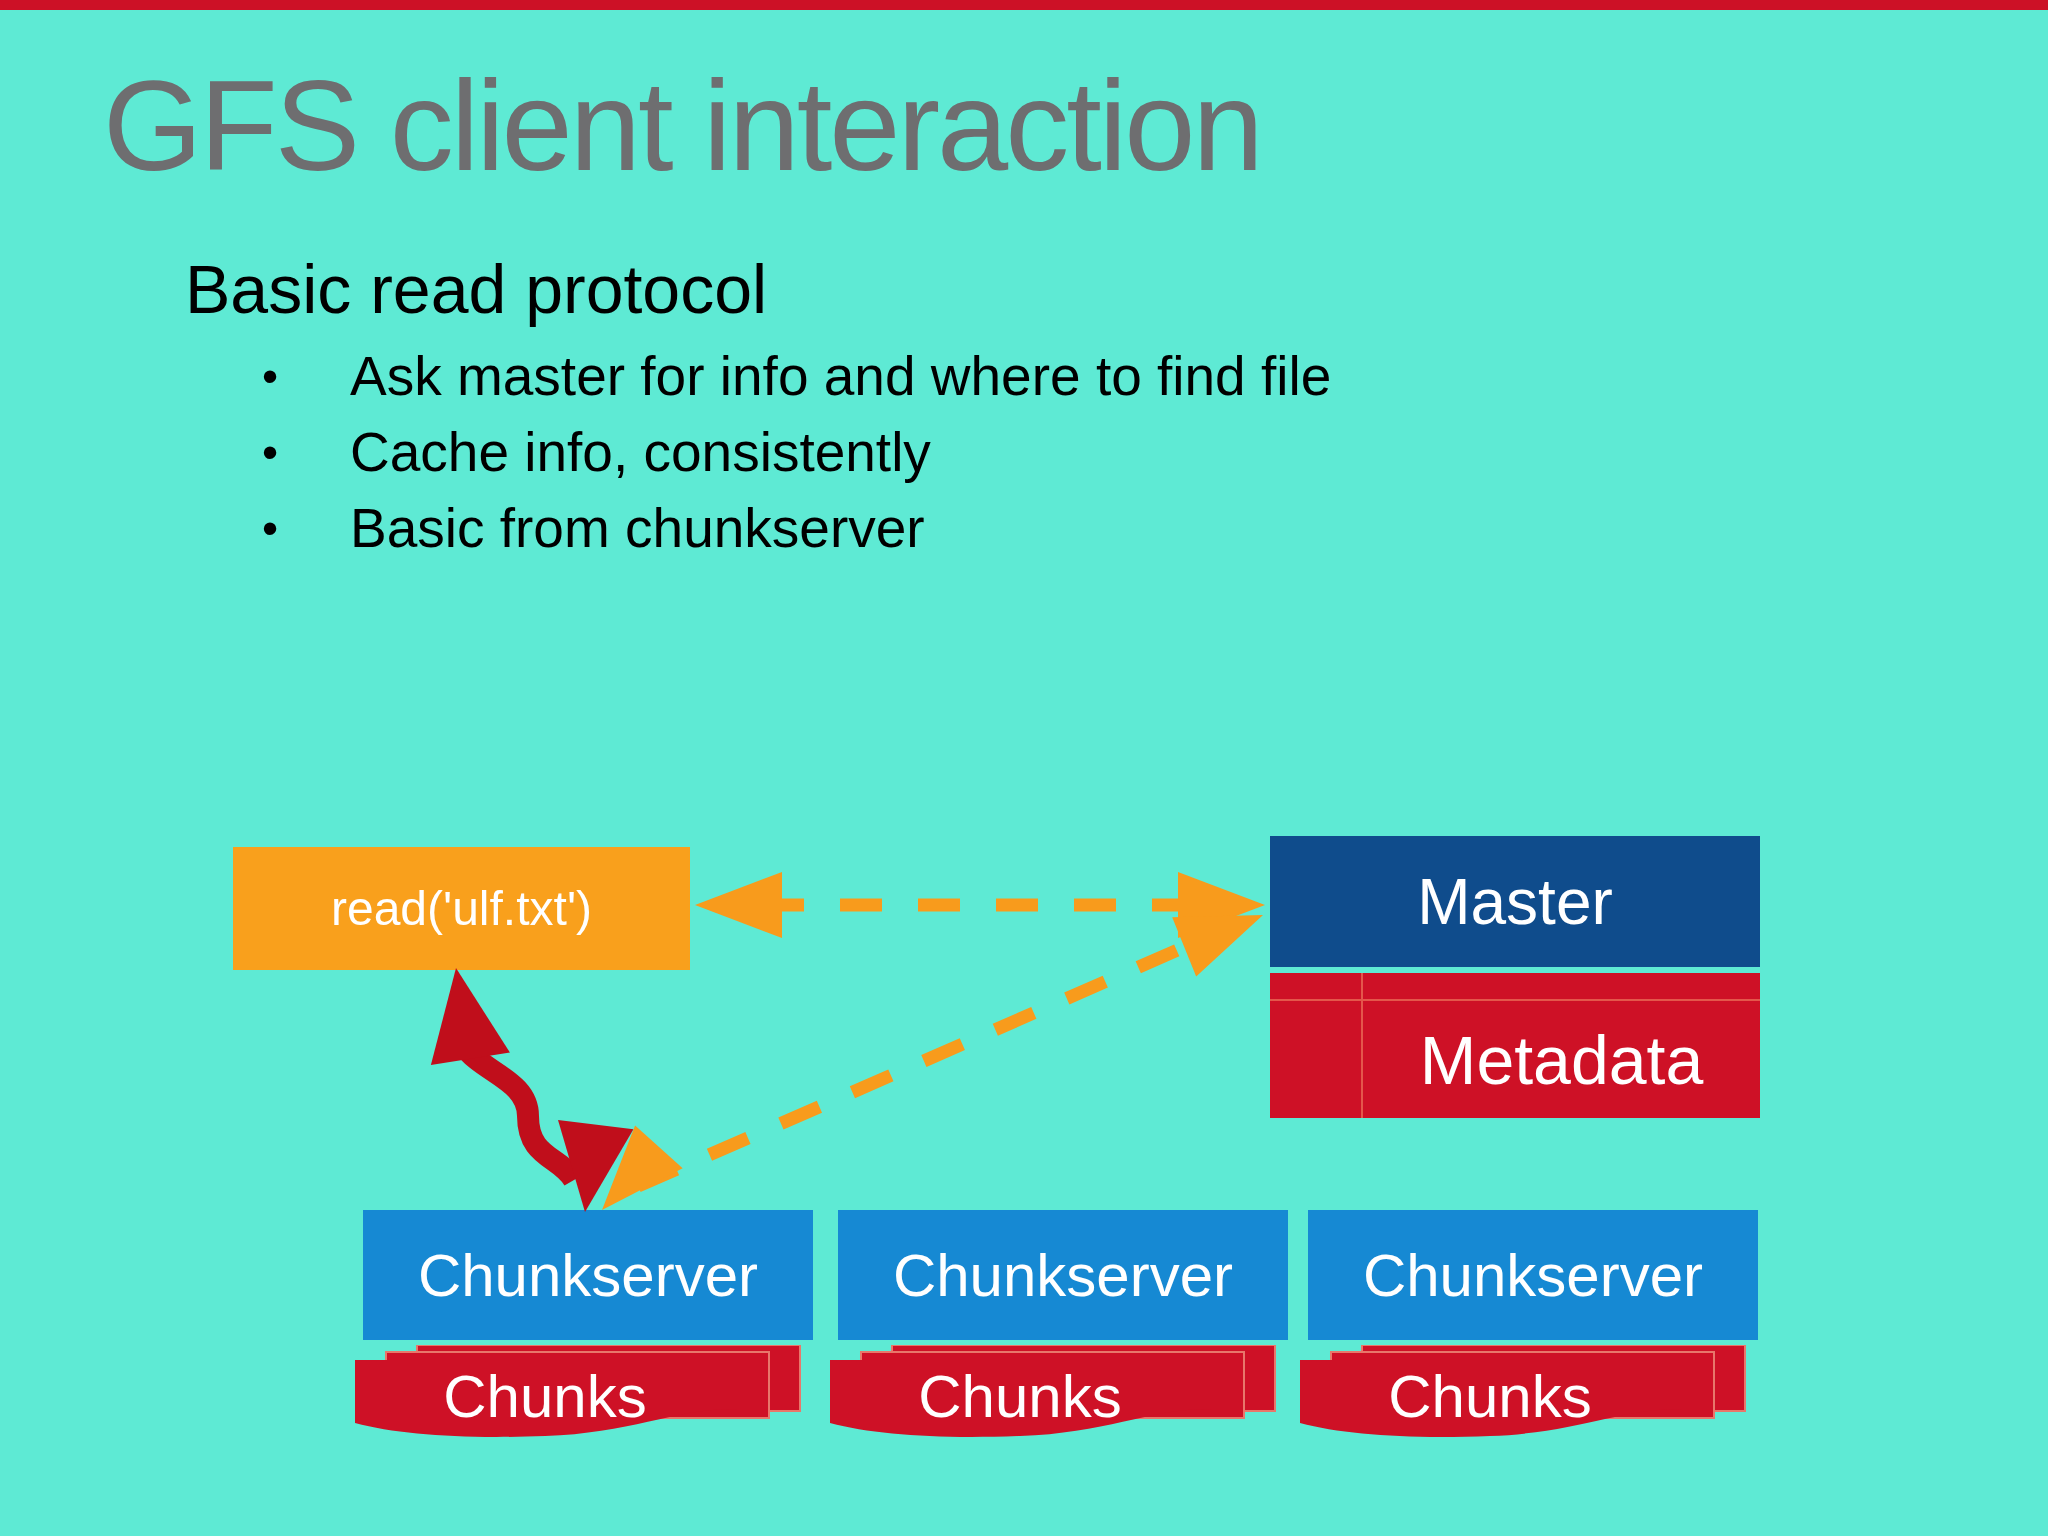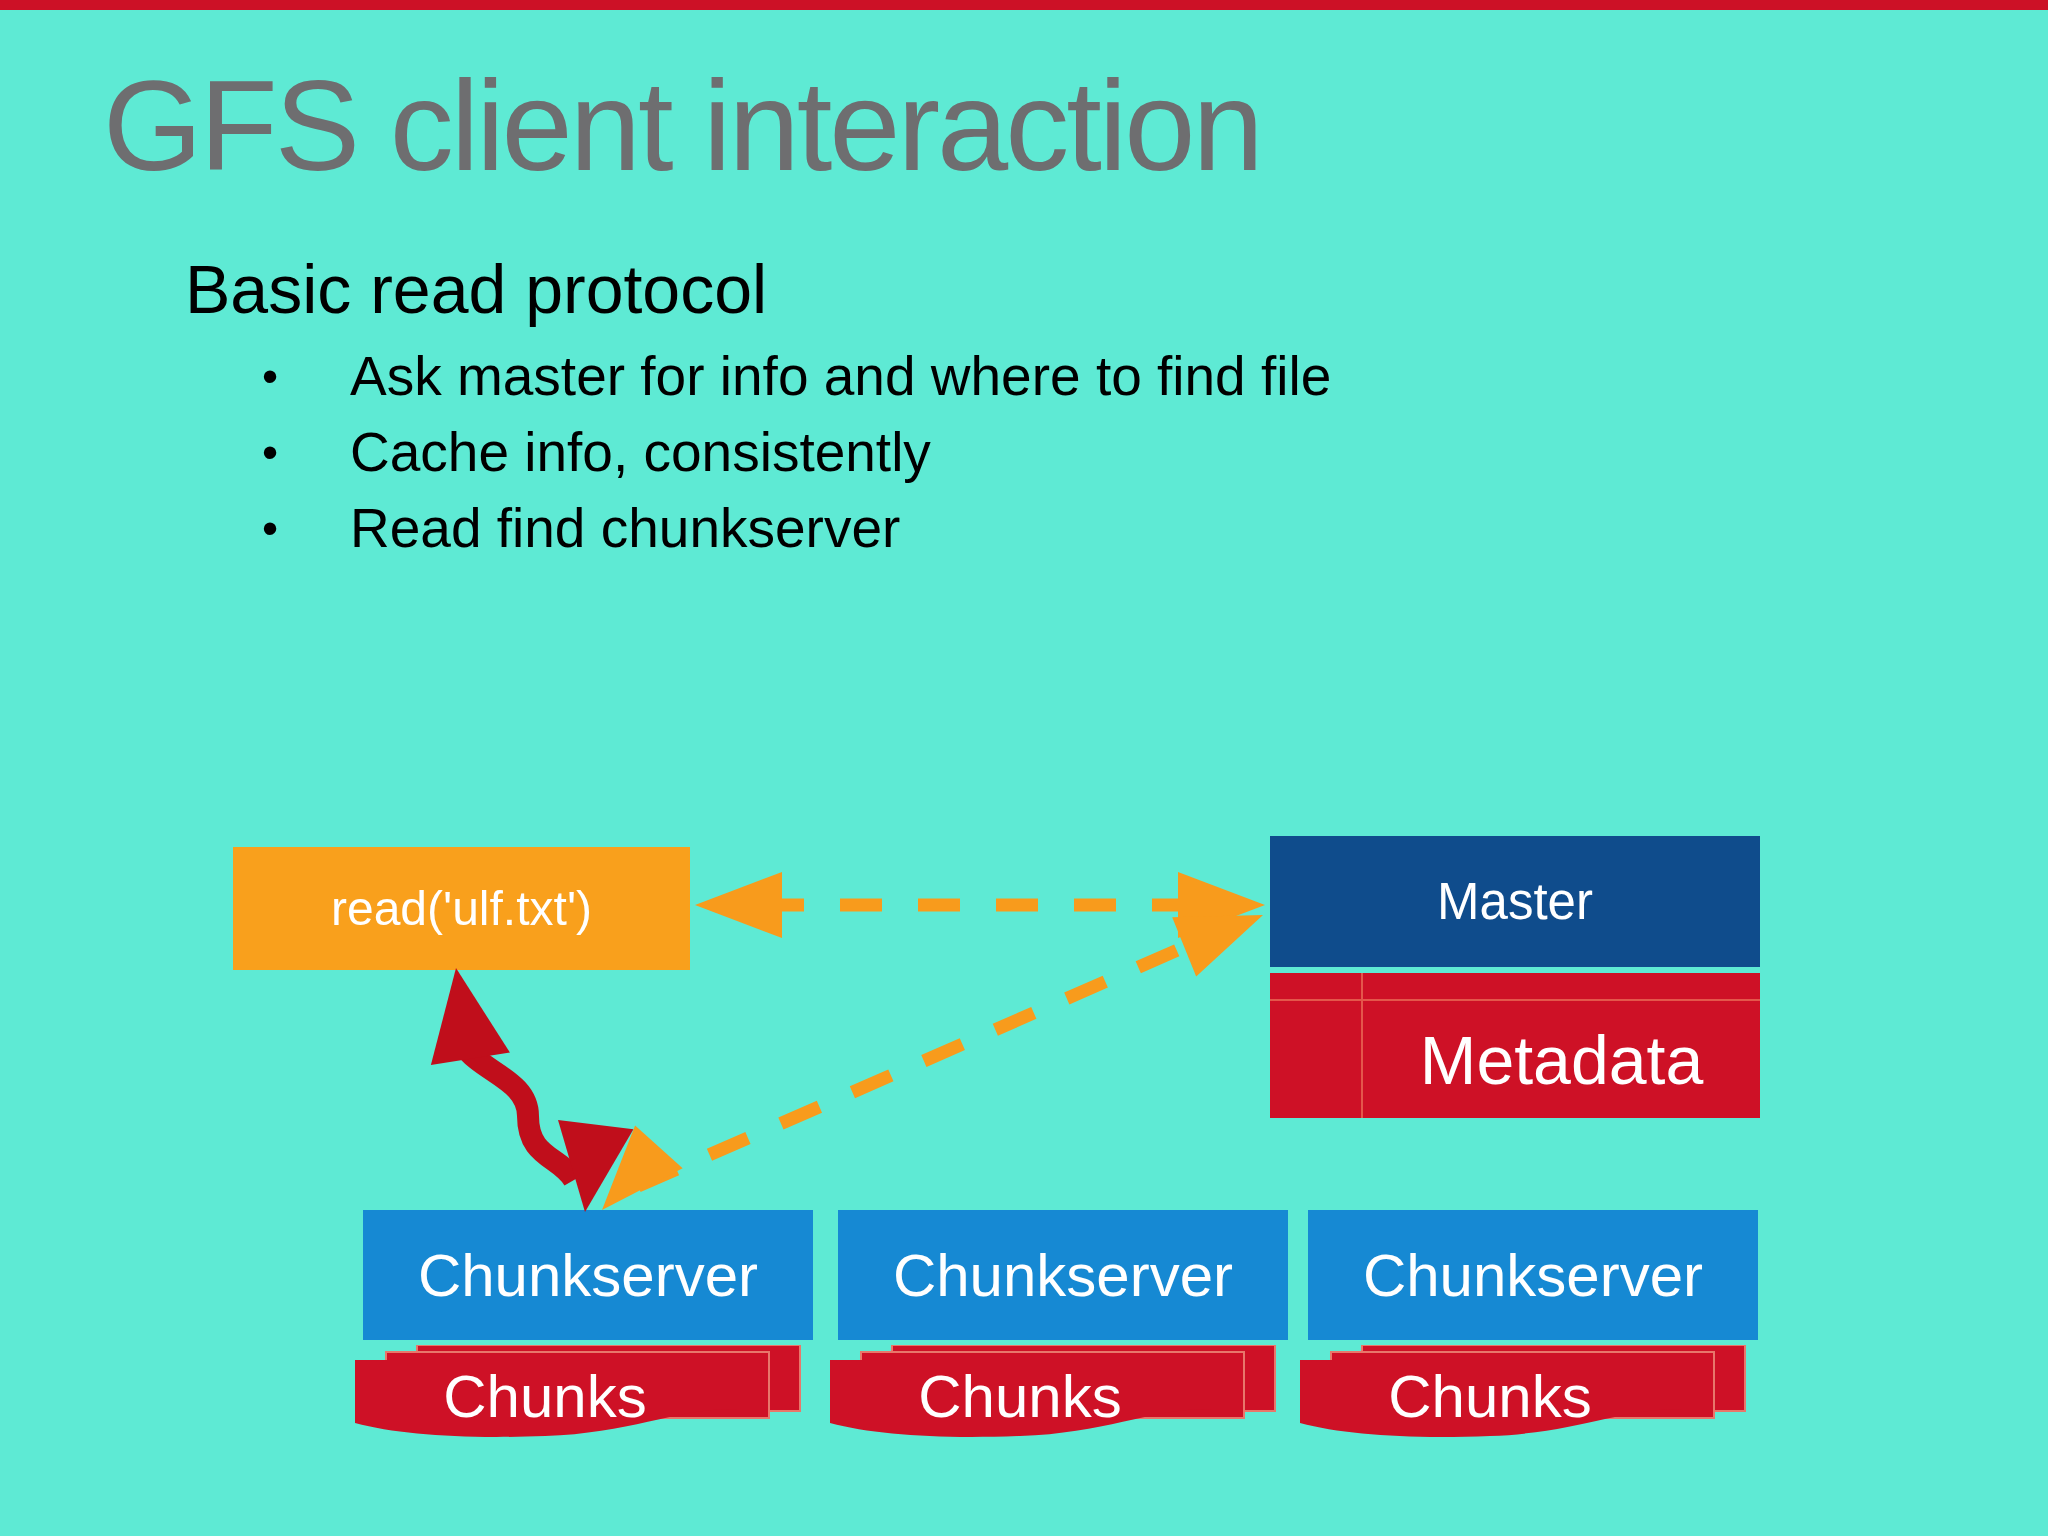--- a/index.html
+++ b/index.html
@@ -13,21 +13,21 @@
     color:#6E6E70;white-space:nowrap;
   }
   .heading{
     position:absolute;left:185px;top:250px;font-size:68px;color:#000;white-space:nowrap;text-align:center;
   }
   .bullets{position:absolute;left:262px;top:338px;list-style:none;margin:0;padding:0;}
   .bullets li{height:76px;line-height:76px;font-size:55px;color:#000;white-space:nowrap;display:flex;align-items:center;}
   .bullets .dot{width:88px;font-size:46px;}
   .box{position:absolute;display:flex;align-items:center;justify-content:center;color:#fff;}
   .read-box{left:233px;top:847px;width:457px;height:123px;background:#F9A01C;font-size:48px;}
-  .master-box{left:1270px;top:836px;width:490px;height:131px;background:#0F4C8C;font-size:51px;}
+  .master-box{left:1270px;top:836px;width:490px;height:131px;background:#0F4C8C;font-size:64px;}
   .metadata-box{left:1270px;top:973px;width:490px;height:145px;background:#CE1126;}
   .metadata-box .vline{position:absolute;left:91px;top:0;width:2px;height:100%;background:#E4574B;}
   .metadata-box .hline{position:absolute;left:0;top:26px;width:100%;height:2px;background:#E4574B;}
   .metadata-box .cell-label{
     position:absolute;left:93px;top:28px;right:0;bottom:0;display:flex;
     align-items:center;justify-content:center;font-size:68px;color:#fff;
   }
   .cs-box{top:1210px;width:450px;height:130px;background:#1689D3;font-size:60px;}
   .cs1{left:363px;} .cs2{left:838px;} .cs3{left:1308px;}
   .chunkstack{position:absolute;top:1345px;width:470px;height:130px;}
@@ -52,21 +52,21 @@
     <li>
       <span class="dot">•</span>
       <span>Ask master for info and where to find file</span>
     </li>
     <li>
       <span class="dot">•</span>
       <span>Cache info, consistently</span>
     </li>
     <li>
       <span class="dot">•</span>
-      <span>Read find chunkserver</span>
+      <span>Basic from chunkserver</span>
     </li>
   </ul>
 
   <div class="box read-box">read('ulf.txt')</div>
 
   <div class="box master-box">Master</div>
 
   <div class="box metadata-box">
     <div class="vline"></div>
     <div class="hline"></div>

